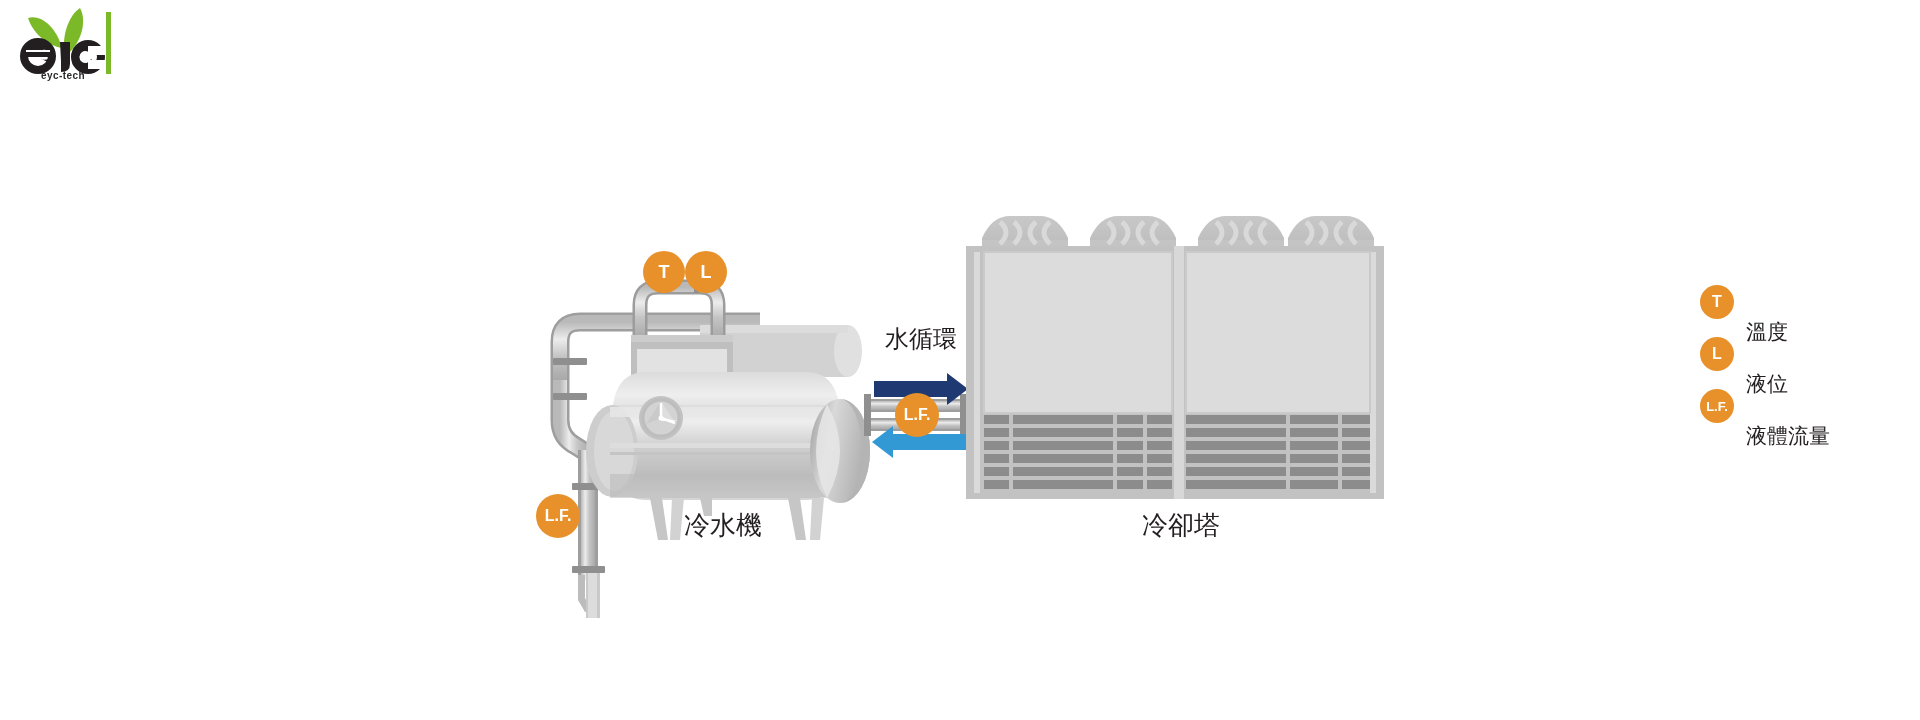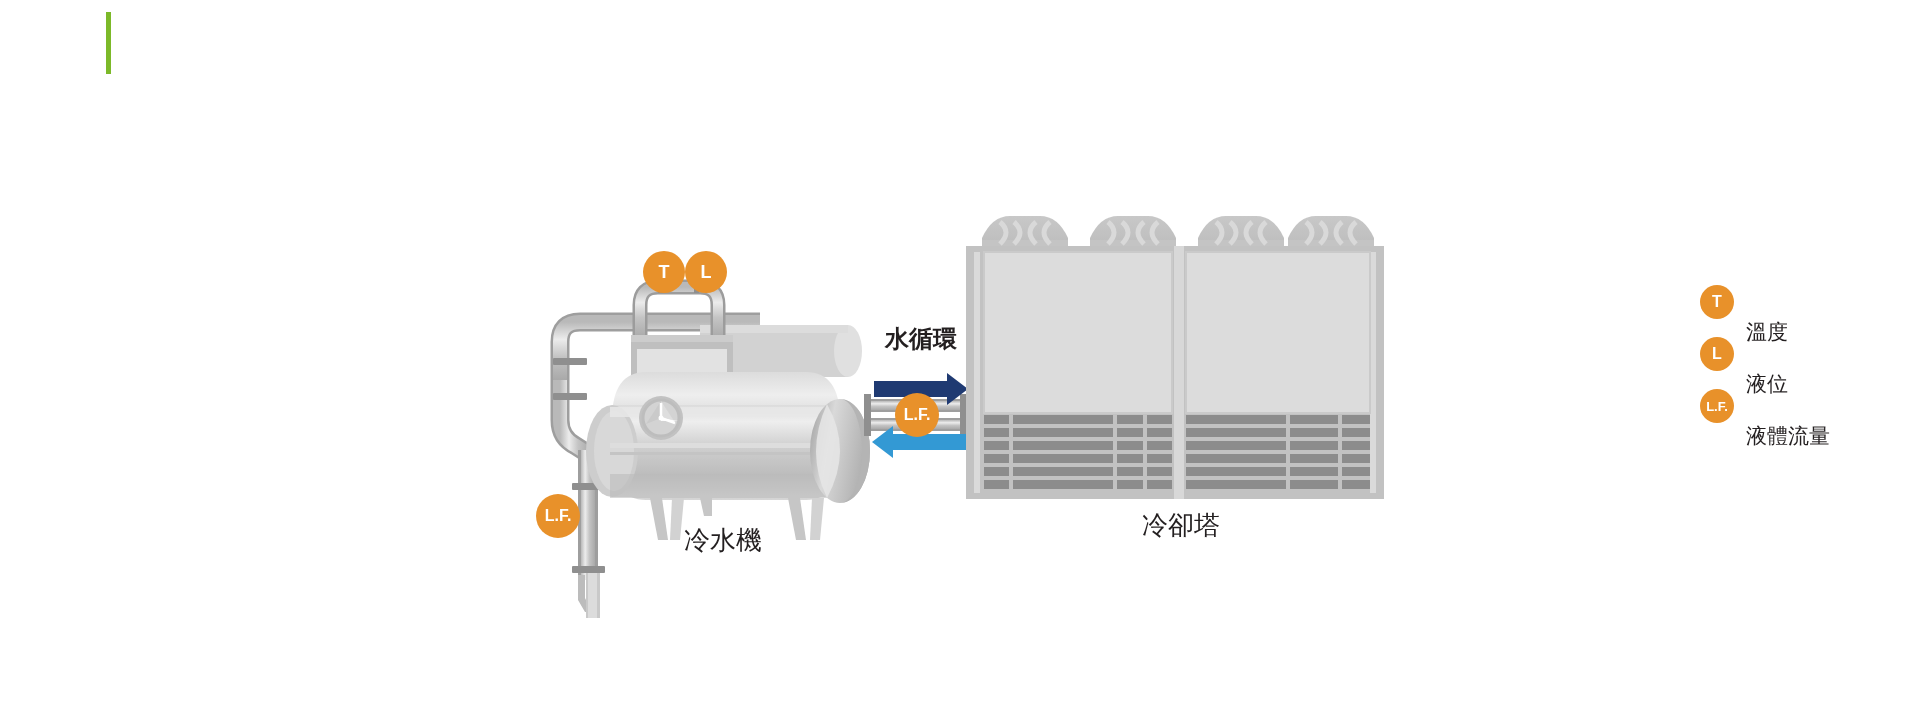--- a/index.html
+++ b/index.html
@@ -76,21 +76,21 @@
   .scene-svg { position: absolute; left: 0; top: 0; }
 
   
   .cn-label {
     position: absolute;
     font-family: "DejaVu Sans", "Liberation Sans", sans-serif;
     color: #231f20;
     white-space: nowrap;
   }
   .equip-label { font-size: 26px; }
-  .flow-label  { font-size: 24px; font-weight: bold; }
+  .flow-label  { font-size: 24px; }
 
   
   .legend {
     position: absolute;
     left: 1700px; top: 283px;
     width: 200px;
   }
   .legend-row {
     position: relative;
     height: 52px;
@@ -119,20 +119,42 @@
     color: #231f20;
     white-space: nowrap;
     margin-top: 32px;
   }
 </style>
 </head>
 <body>
 
 <div class="header">
 
+  <div class="logo-wrap">
+    <svg class="logo-svg" width="86" height="70" viewBox="0 0 86 70">
+
+      <path d="M8 14 C20 10 36 22 42 44 C30 42 14 32 8 14 Z" fill="#7cb929"></path>
+
+      <path d="M60 4 C68 18 60 42 45 52 C41 34 48 12 60 4 Z" fill="#7cb929"></path>
+
+      <path d="M4 52 a15 14 0 1 1 27 8 l-11 -6 a6 5 0 1 0 -0.5 -6 Z" fill="#231f20"></path>
+      <circle cx="18" cy="52" r="14" fill="none" stroke="#231f20" stroke-width="8"></circle>
+      <rect x="6" y="46" width="24" height="7" fill="#ffffff"></rect>
+      <rect x="4" y="48" width="28" height="5" fill="#231f20"></rect>
+
+      <path d="M40 38 L50 38 L50 60 q0 8 -9 8 l0 -9 q 0 0 0 -2 Z" fill="#231f20"></path>
+
+      <path d="M78 44 a14 14 0 1 0 0 18 l-7 -7 a6 6 0 1 1 0 -4 Z" fill="#231f20"></path>
+      <circle cx="68" cy="53" r="13" fill="none" stroke="#231f20" stroke-width="8"></circle>
+      <rect x="68" y="42" width="18" height="9" fill="#ffffff"></rect>
+      <rect x="68" y="56" width="18" height="9" fill="#ffffff"></rect>
+      <path d="M78 43 L86 43 L86 51 L78 51 Z" fill="#231f20" opacity="0"></path>
+    </svg>
+    <div class="logo-tag">eyc-tech</div>
+  </div>
 
   <div class="divider-bar"></div>
 
 </div>
 
 <div class="diagram">
 
   <svg class="scene-svg" width="1920" height="720" viewBox="0 0 1920 720">
     <defs>
       <linearGradient id="tankBody" x1="0" y1="0" x2="0" y2="1">
@@ -366,21 +388,21 @@
         <rect x="1342" y="467" width="28" height="9" fill="#8c8c8c"></rect>
         <rect x="1186" y="480" width="100" height="9" fill="#8c8c8c"></rect>
         <rect x="1290" y="480" width="48" height="9" fill="#8c8c8c"></rect>
         <rect x="1342" y="480" width="28" height="9" fill="#8c8c8c"></rect>
       </g>
     </g>
   </svg>
 
   <div class="cn-label flow-label" style="left:885px; top:323px;">水循環</div>
 
-  <div class="cn-label equip-label" style="left:684px; top:508px;margin-top:15px;">冷水機</div>
+  <div class="cn-label equip-label" style="left:684px; top:508px;">冷水機</div>
 
   <div class="cn-label equip-label" style="left:1142px; top:508px;">冷卻塔</div>
 
   <div class="badge" style="left:643px; top:251px; width:42px; height:42px; font-size:18px;">T</div>
 
   <div class="badge" style="left:685px; top:251px; width:42px; height:42px; font-size:18px;">L</div>
 
   <div class="badge" style="left:536px; top:494px; width:44px; height:44px; font-size:16px;">L.F.</div>
 
   <div class="badge" style="left:895px; top:393px; width:44px; height:44px; font-size:16px;">L.F.</div>

